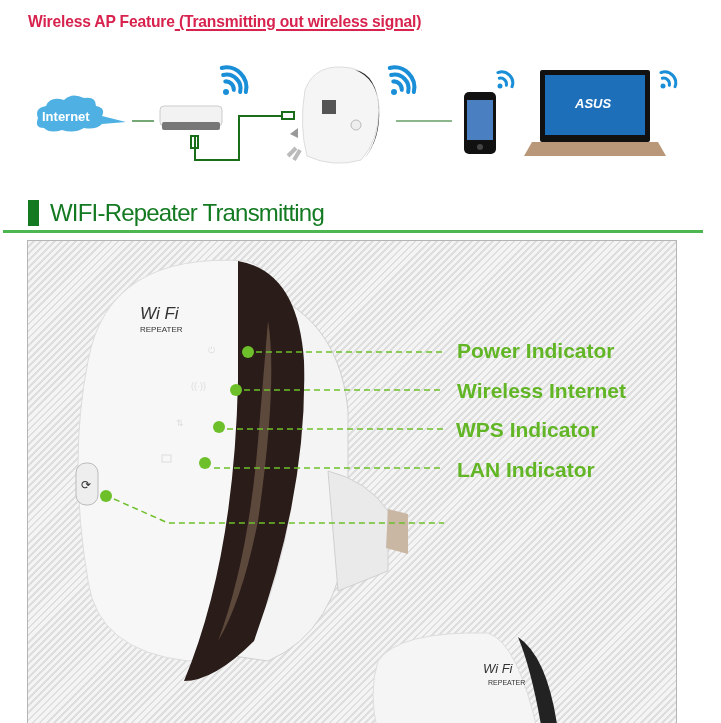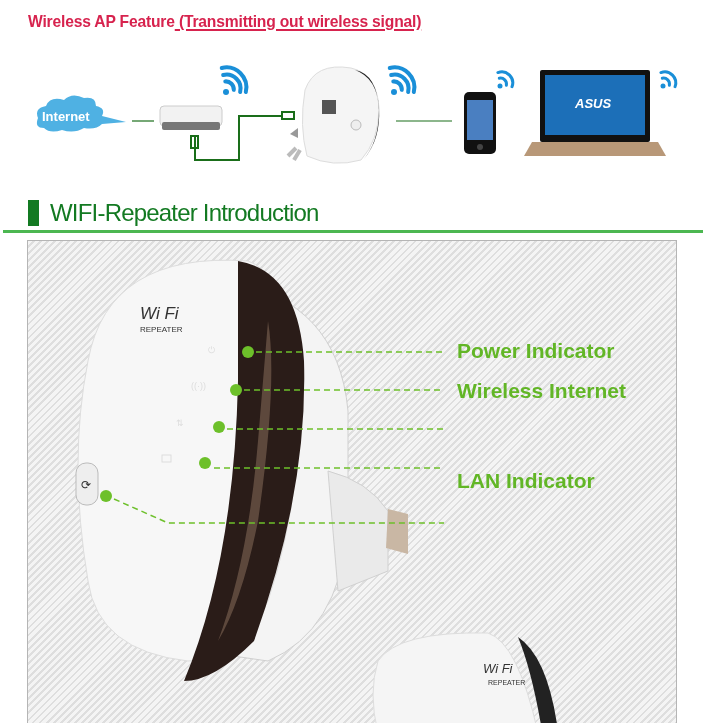--- a/index.html
+++ b/index.html
@@ -80,21 +80,21 @@
     <path d="M532,92 h126 l8,14 h-142 z" fill="#b89878"></path>
   </g>
   <g fill="none" stroke="#1a8fd8" stroke-width="3" stroke-linecap="round">
     <circle cx="663" cy="36" r="2.5" fill="#1a8fd8" stroke="none"></circle>
     <path d="M668,30 a6,6 0 0 1 0,10" transform="rotate(-45 663 36)"></path>
     <path d="M671,25 a11,11 0 0 1 0,20" transform="rotate(-45 663 36)"></path>
   </g>
 </svg>
 
 <div class="abs sec-bar"></div>
-<div class="abs sec-title">WIFI-Repeater Introduction</div>
+<div class="abs sec-title">WIFI-Repeater Transmitting</div>
 <div class="abs sec-rule"></div>
 
 <div class="abs frame">
   <svg width="648" height="490" viewBox="0 0 648 490" style="position:absolute;left:0;top:0;">
 
     <path d="M200,40 q110,20 120,130 l0,120 q-10,100 -80,130 l-70,-10 z" fill="#f4f4f4" stroke="#d0d0d0"></path>
     <path d="M300,230 q40,10 60,40 l0,60 l-50,20 z" fill="#eaeaea" stroke="#d0d0d0"></path>
     <path d="M360,268 l20,5 l0,40 l-22,-6z" fill="#c9b7a4"></path>
 
     <path d="M60,120 q20,-110 160,-100 q30,10 50,80 q10,140 -30,260 q-30,60 -80,60 q-90,-10 -100,-80 q-20,-120 0,-220 z" fill="#f7f7f7" stroke="#ddd"></path>
@@ -129,14 +129,15 @@
       <polyline points="86,258 140,282 416,282"></polyline>
     </g>
 
     <path d="M350,420 q20,-30 110,-28 q30,10 50,100 l-160,0 q-10,-40 0,-72 z" fill="#f5f5f5" stroke="#ddd"></path>
     <path d="M490,396 q30,20 40,94 l-16,0 q-10,-60 -24,-94z" fill="#222"></path>
     <text x="455" y="432" font-size="13" font-style="italic" fill="#333" font-family="Liberation Sans, sans-serif">Wi Fi</text>
     <text x="460" y="444" font-size="7" fill="#333" font-family="Liberation Sans, sans-serif">REPEATER</text>
   </svg>
   <div class="label" style="left:429px;top:98px;text-align:right;">Power Indicator</div>
   <div class="label" style="left:429px;top:138px;">Wireless Internet</div>
-  <div class="label" style="left:429px;top:228px;">LAN Indicator</div>
+  <div class="label" style="left:428px;top:177px;">WPS Indicator</div>
+  <div class="label" style="left:429px;top:217px;">LAN Indicator</div>
 </div>
 
 </body></html>

